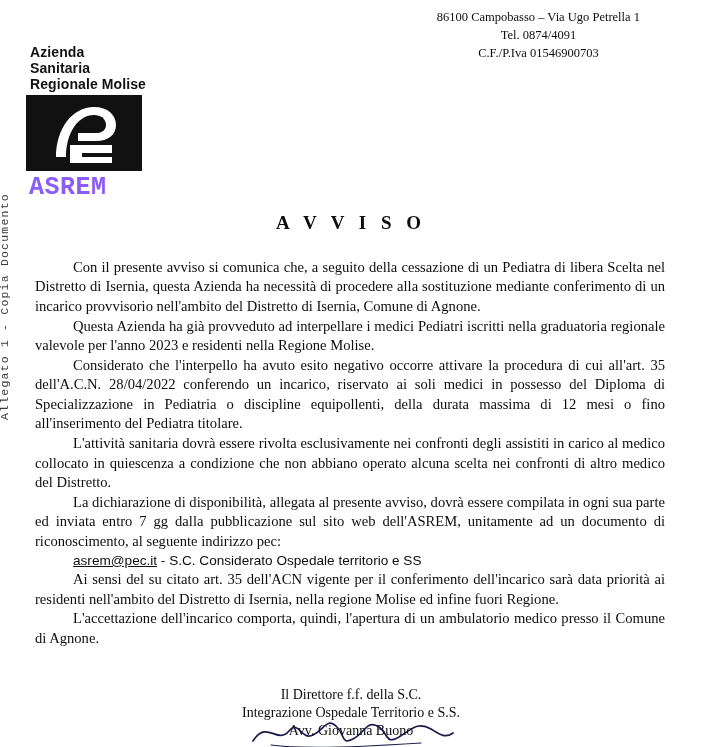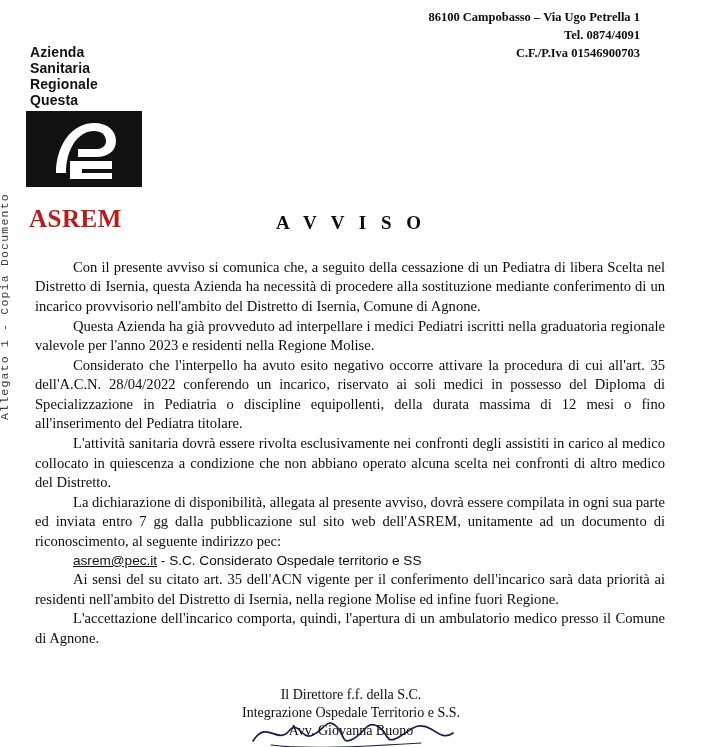--- a/index.html
+++ b/index.html
@@ -15,25 +15,24 @@
     overflow: hidden;
     font-family: "Liberation Serif", serif;
     color: #0d0d0d;
   }
 
   
   .addr {
     position: absolute;
     top: 8px;
     right: 62px;
-    text-align: right;
+    text-align: center;
     font-size: 12.5px;
     line-height: 1.45;
     white-space: nowrap;
-    font-weight: bold;
   }
 
   
   .logo-wrap {
     position: absolute;
     left: 26px;
     top: 44px;
     width: 120px;
   }
   .logo-text-top {
@@ -47,27 +46,27 @@
   }
   .logo-mark {
     margin-top: 3px;
     width: 116px;
     height: 76px;
     background: #111;
     position: relative;
   }
   .logo-mark svg { display: block; }
   .logo-name {
-    font-family: Liberation Serif, serif;
+    font-family: Liberation Mono, monospace;
     font-weight: bold;
     font-size: 25px;
     letter-spacing: .5px;
-    margin-top: 18px;
+    margin-top: 2px;
     margin-left: 3px;
-    color: #b91c1c;
+    color: #8b5cf6;
   }
 
   
   .side-text {
     position: absolute;
     left: -2px;
     top: 420px;
     width: 290px;
     transform: rotate(-90deg);
     transform-origin: 0 0;
@@ -144,21 +143,21 @@
 
   <div class="addr">
     <div>86100 Campobasso – Via Ugo Petrella 1</div>
     <div>Tel. 0874/4091</div>
     <div>C.F./P.Iva 01546900703</div>
   </div>
 
   <div class="logo-wrap">
     <div class="logo-text-top">
       <div>Azienda Sanitaria</div>
-      <div>Regionale Questa</div>
+      <div>Regionale Molise</div>
     </div>
     <div class="logo-mark">
       <svg width="116" height="76" viewBox="0 0 116 76" aria-hidden="true">
         <rect x="0" y="0" width="116" height="76" fill="#111"></rect>
         <path d="M30 62 C30 34, 46 12, 68 12 C82 12, 90 20, 90 30 C90 40, 82 46, 70 46 L52 46 L52 38 L70 38 C76 38, 80 35, 80 30 C80 24, 75 20, 68 20 C52 20, 40 38, 40 62 Z" fill="#ffffff"></path>
         <path d="M44 50 L86 50 L86 58 L56 58 L56 62 L86 62 L86 68 L44 68 Z" fill="#ffffff"></path>
         <path d="M62 24 L74 24 L62 36 L74 36" fill="none" stroke="#111" stroke-width="3"></path>
       </svg>
     </div>
     <div class="logo-name">ASREM</div>

